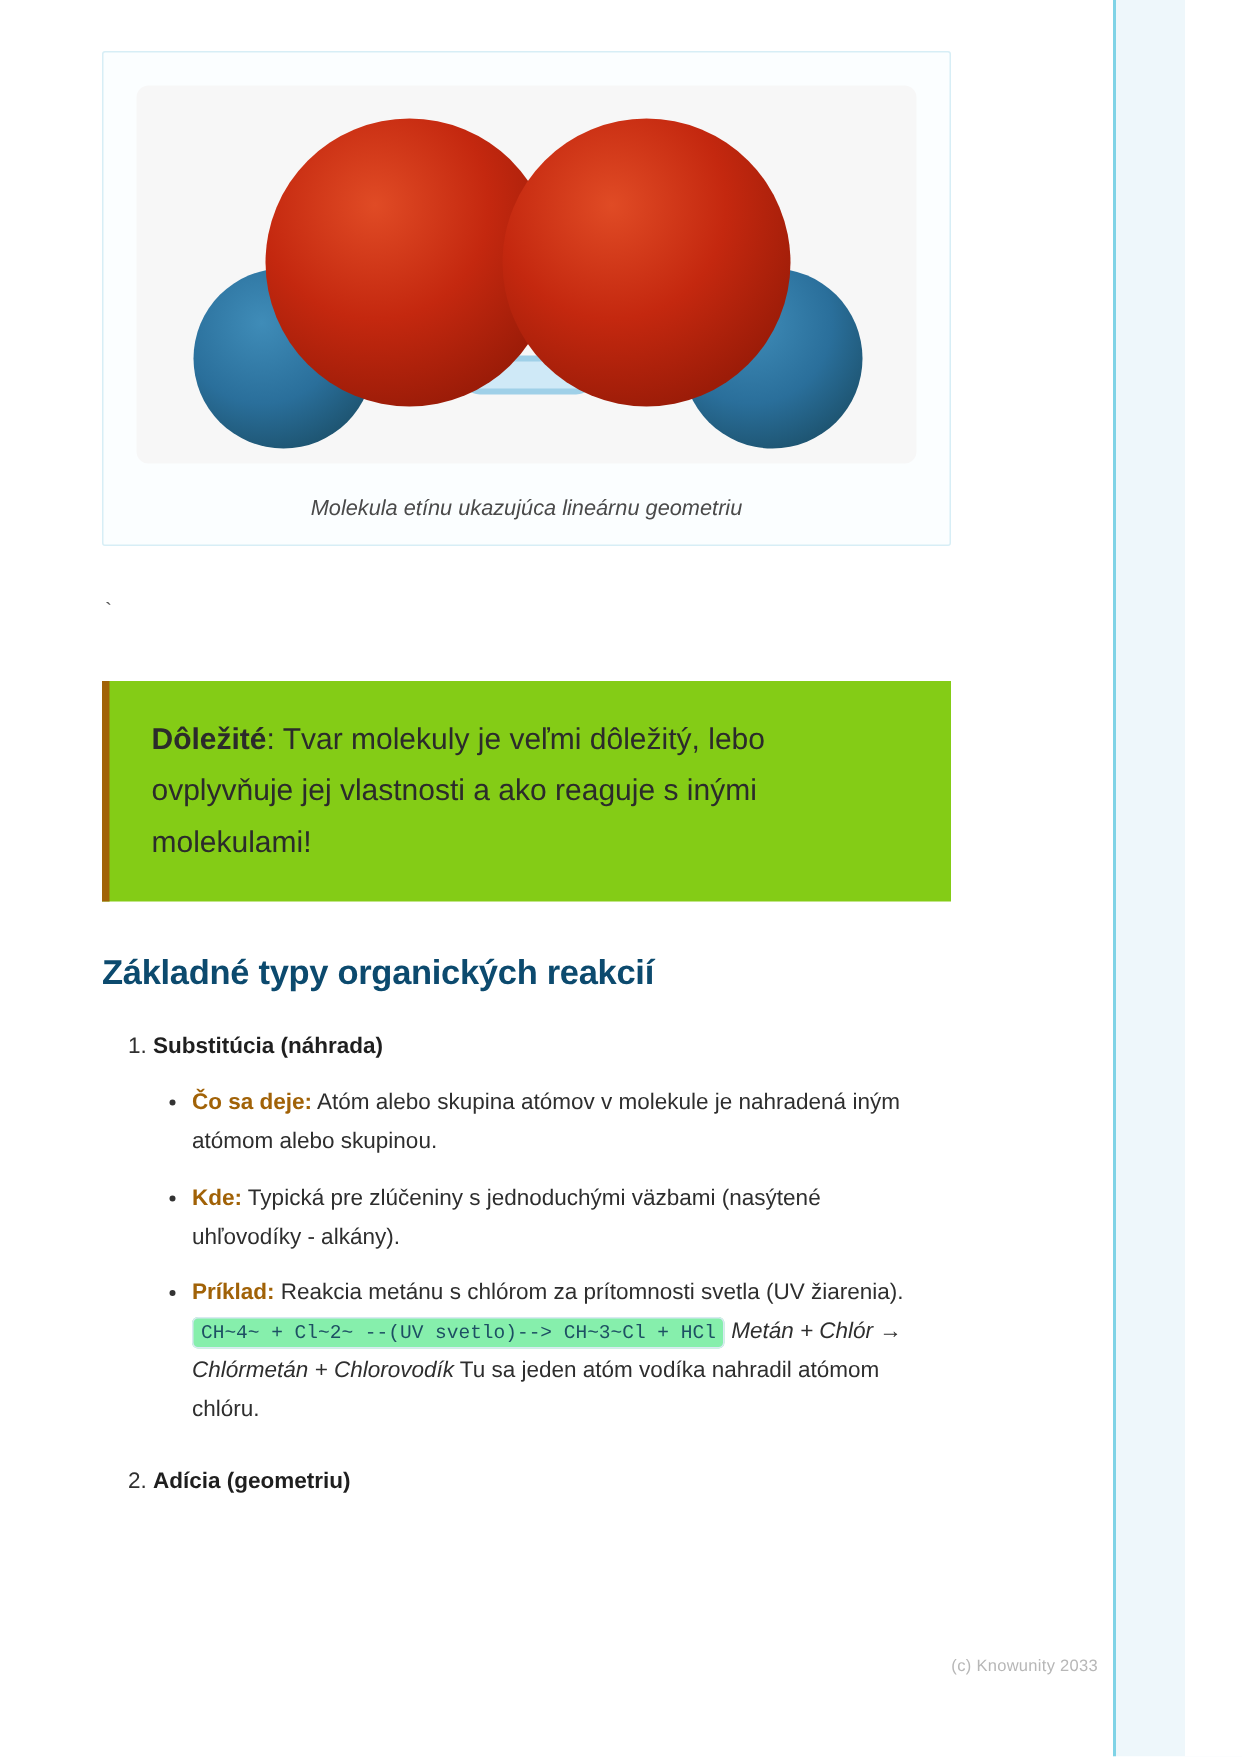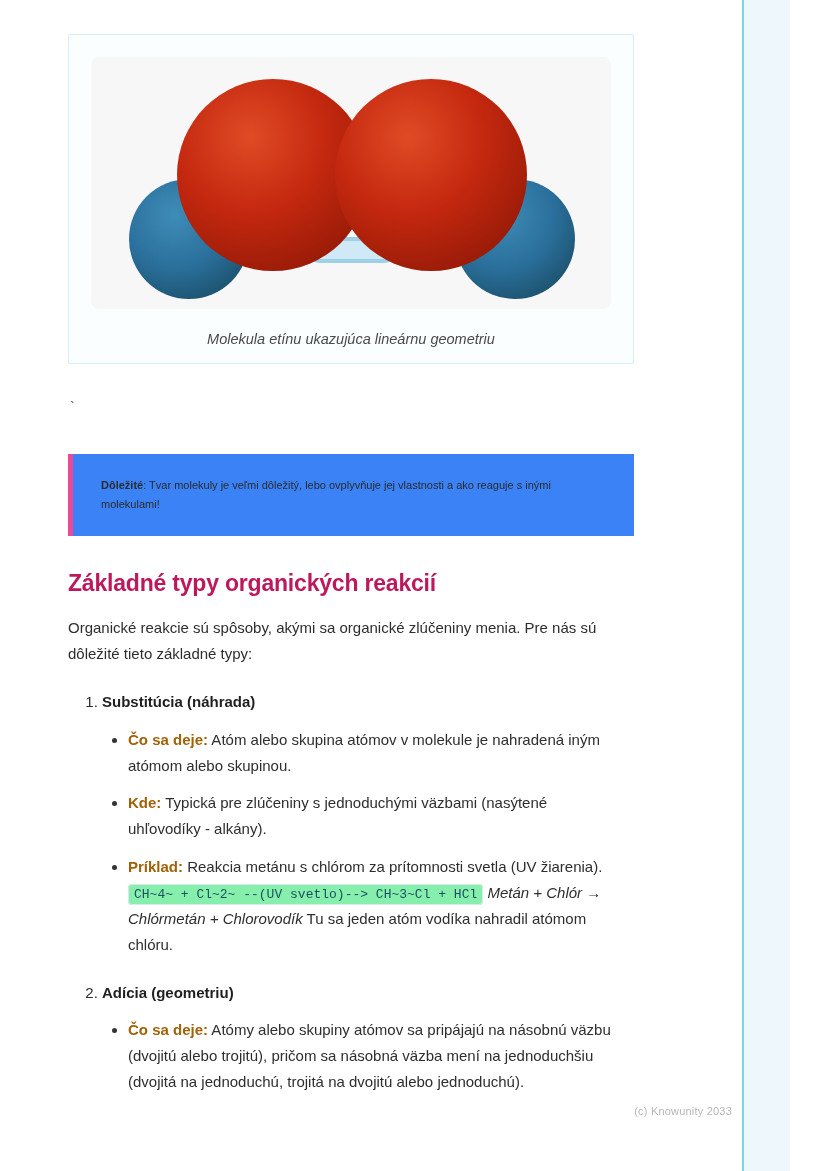--- a/index.html
+++ b/index.html
@@ -83,34 +83,34 @@
     margin-top: 36px;
     font-family: "Liberation Mono", monospace;
     font-size: 14px;
     color: #555;
     height: 18px;
   }
 
   
   .callout {
     margin-top: 36px;
-    background: #3b82f6;
-    border-left: 5px solid #ec4899;
+    background: #84cc16;
+    border-left: 5px solid #a16207;
     padding: 22px 26px 22px 28px;
     box-sizing: border-box;
     width: 566px;
-    font-size: 11px;
+    font-size: 20px;
     line-height: 1.72;
     color: #2b2b2b;
   }
   .callout b { font-weight: bold; }
 
   
   h2.section-title {
-    color: #be185d;
+    color: #0c4a6e;
     font-size: 23px;
     line-height: 1.2;
     margin: 34px 0 0 0;
     font-weight: bold;
     letter-spacing: -0.2px;
   }
   p.para {
     font-size: 15px;
     line-height: 1.73;
     margin: 18px 0 0 0;
@@ -203,46 +203,40 @@
       <div class="fig-caption">Molekula etínu ukazujúca lineárnu geometriu</div>
     </div>
 
     <div class="backtick">`</div>
 
     <div class="callout">
       <b>Dôležité</b><span>: </span><span>Tvar molekuly je veľmi dôležitý, lebo ovplyvňuje jej vlastnosti a ako reaguje s inými molekulami!</span>
     </div>
 
     <h2 class="section-title">Základné typy organických reakcií</h2>
-    <p class="para">Organické reakcie sú spôsoby, akými sa organické zlúčeniny menia. Pre nás sú dôležité tieto základné typy:</p>
 
     <ol class="main-list">
       <li>
         <span class="li-title">Substitúcia (náhrada)</span>
         <ul class="sub-list">
           <li>
             <span class="lbl">Čo sa deje:</span><span> Atóm alebo skupina atómov v molekule je nahradená iným atómom alebo skupinou.</span>
           </li>
           <li>
             <span class="lbl">Kde:</span><span> Typická pre zlúčeniny s jednoduchými väzbami (nasýtené uhľovodíky - alkány).</span>
           </li>
           <li>
             <span class="lbl">Príklad:</span><span> Reakcia metánu s chlórom za prítomnosti svetla (UV žiarenia).</span>
             <code class="inline-code">CH~4~ + Cl~2~ --(UV svetlo)--&gt; CH~3~Cl + HCl</code>
             <span class="ital">Metán + Chlór → Chlórmetán + Chlorovodík</span><span> Tu sa jeden atóm vodíka nahradil atómom chlóru.</span>
           </li>
         </ul>
       </li>
       <li>
         <span class="li-title">Adícia (geometriu)</span>
-        <ul class="sub-list">
-          <li>
-            <span class="lbl">Čo sa deje:</span><span> Atómy alebo skupiny atómov sa pripájajú na násobnú väzbu (dvojitú alebo trojitú), pričom sa násobná väzba mení na jednoduchšiu (dvojitá na jednoduchú, trojitá na dvojitú alebo jednoduchú).</span>
-          </li>
-        </ul>
       </li>
     </ol>
 
   </div>
 </div>
 
 <div class="right-strip">
   <div class="right-strip-inner"></div>
 </div>
 

